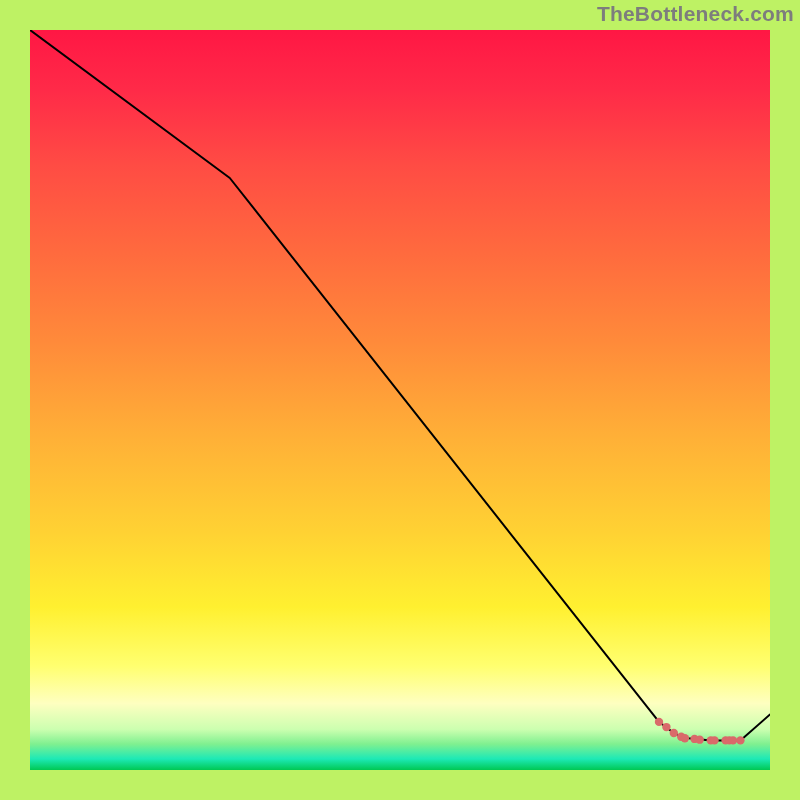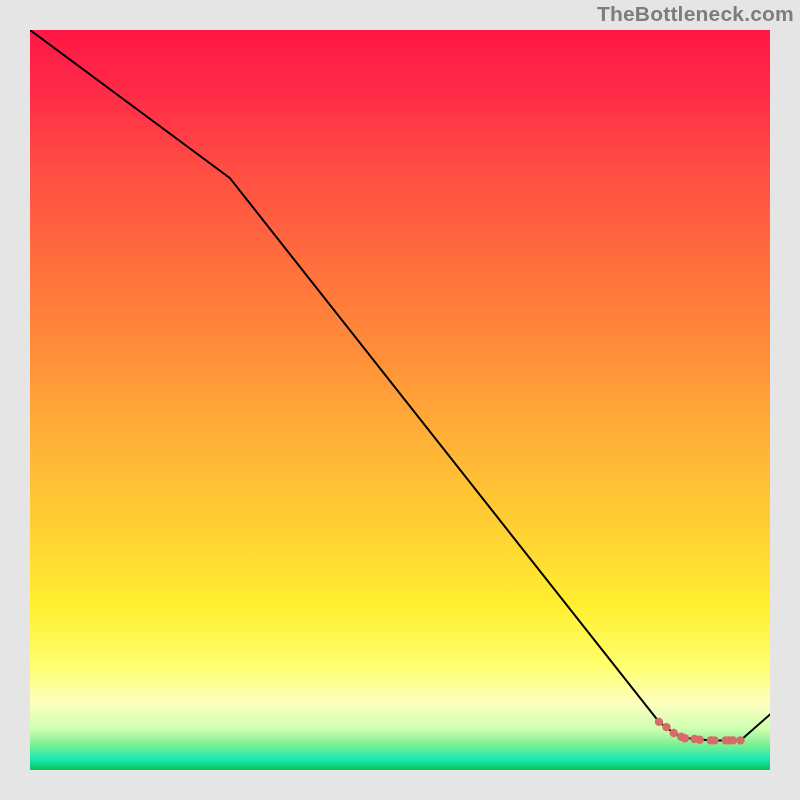--- a/index.html
+++ b/index.html
@@ -8,21 +8,21 @@
     width: 800px;
     height: 800px;
     background: #000;
     overflow: hidden;
     font-family: Arial, Helvetica, sans-serif;
   }
   .frame {
     position: relative;
     width: 800px;
     height: 800px;
-    background: #e5e5e5;
+    background: #bef264;
   }
   .watermark {
     position: absolute;
     top: 2px;
     right: 6px;
     font-size: 21px;
     font-weight: bold;
     color: #7d7d7d;
     letter-spacing: 0.2px;
     z-index: 10;

